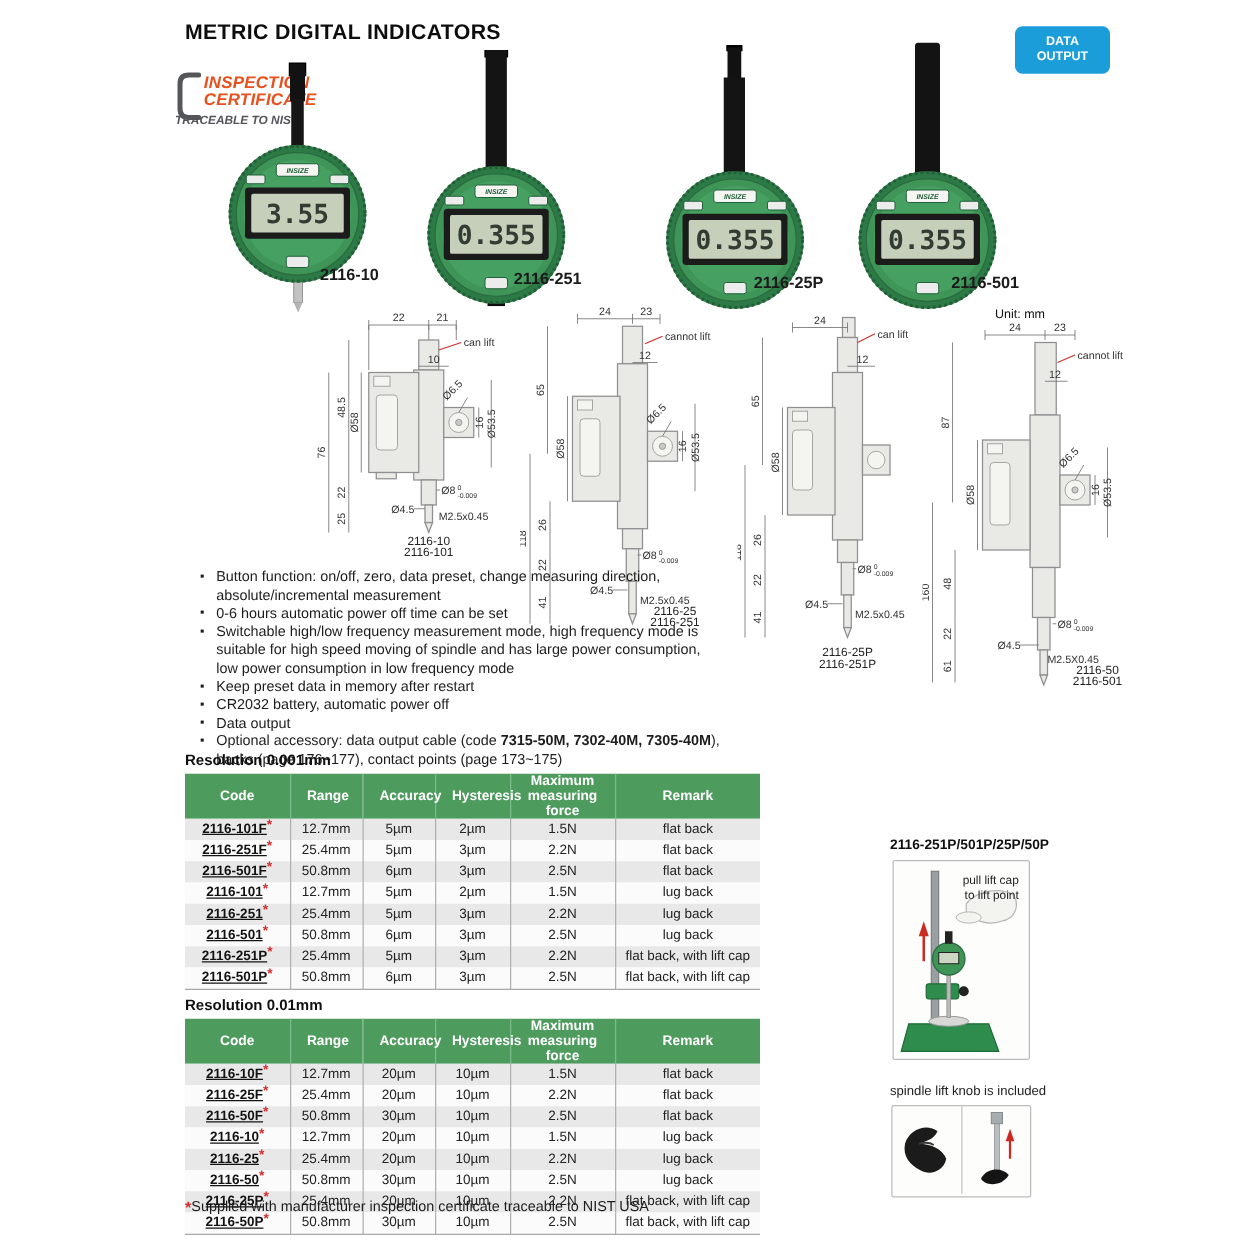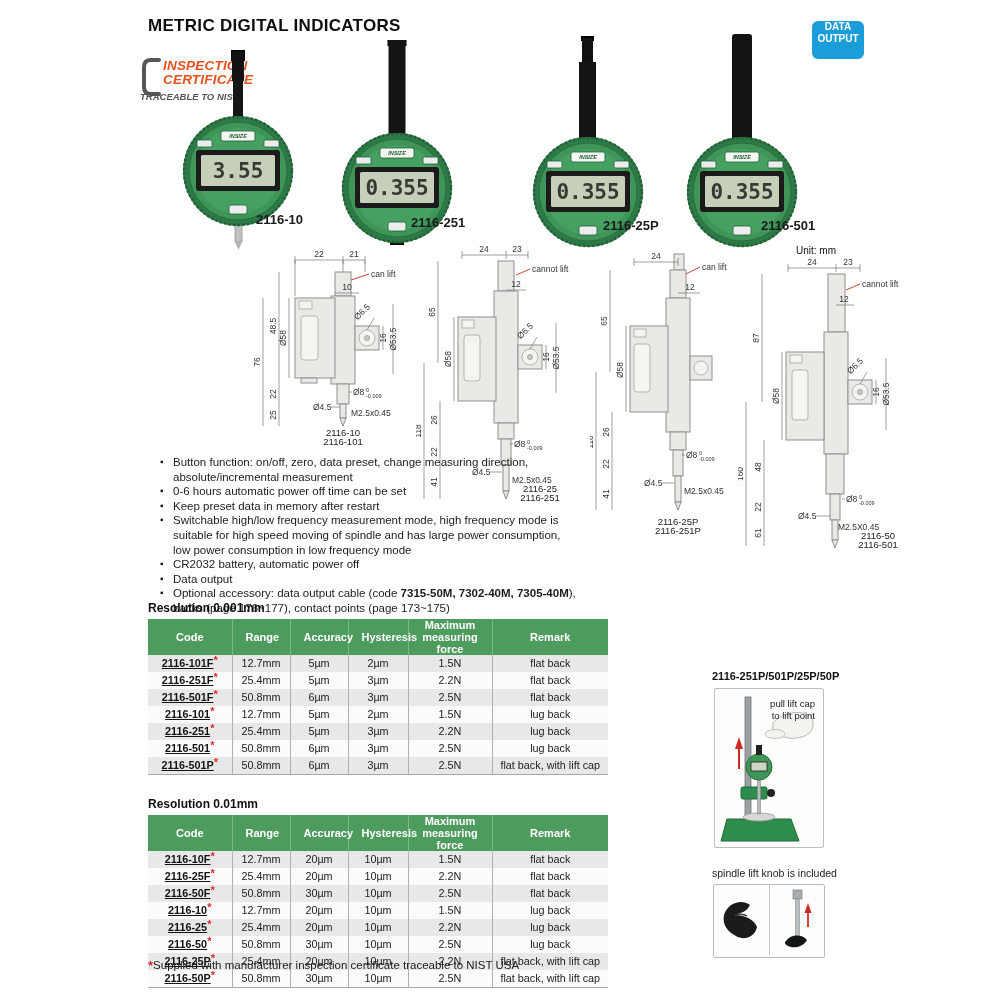--- a/index.html
+++ b/index.html
@@ -1,23 +1,23 @@
 <!DOCTYPE html>
 <html><head>
 <meta charset="utf-8">
 <style>
   html,body{margin:0;padding:0;background:#fff;}
   #page{position:relative;width:1000px;height:1000px;background:#ffffff;overflow:hidden;
         font-family:"Liberation Sans",sans-serif;color:#111;}
   .abs{position:absolute;}
   
   .title{left:148px;top:16px;font-size:17px;font-weight:bold;letter-spacing:.3px;color:#0d0d0d;}
-  .badge{left:812px;top:21px;width:52px;height:38px;background:#1b9dd9;border-radius:6px;
+  .badge{left:812px;top:21px;width:76px;height:38px;background:#1b9dd9;border-radius:6px;
          color:#fff;font-size:10px;font-weight:bold;text-align:center;line-height:12px;
-         display:flex;flex-direction:column;justify-content:flex-start;}
+         display:flex;flex-direction:column;justify-content:center;}
   
   .cert-line{font-style:italic;font-weight:bold;color:#e8501e;font-size:13.5px;line-height:13px;letter-spacing:.2px;}
   .cert-trace{font-style:italic;font-weight:bold;color:#55565a;font-size:9.5px;}
   
   .model-label{font-size:13px;font-weight:bold;color:#1a1a1a;}
   
   .draw text{font-family:"Liberation Sans",sans-serif;font-size:8.5px;fill:#333;}
   .draw .sm{font-size:5.5px;}
   .draw .mdl{font-size:9.5px;fill:#222;}
   .draw .unit{font-size:10px;fill:#111;}
@@ -326,22 +326,22 @@
     <text x="60" y="279">Ø4.5</text>
     <line class="dl" x1="78" y1="276" x2="93" y2="276"></line>
     <text x="100" y="290">M2.5X0.45</text>
     <text class="mdl" x="140" y="299" text-anchor="middle">2116-50</text>
     <text class="mdl" x="140" y="308" text-anchor="middle">2116-501</text>
   </svg>
 
   <ul class="abs features">
     <li>Button function: on/off, zero, data preset, change measuring direction, absolute/incremental measurement</li>
     <li>0-6 hours automatic power off time can be set</li>
+    <li>Switchable high/low frequency measurement mode, high frequency mode is suitable for high speed moving of spindle and has large power consumption, low power consumption in low frequency mode</li>
     <li>Keep preset data in memory after restart</li>
-    <li>Switchable high/low frequency measurement mode, high frequency mode is suitable for high speed moving of spindle and has large power consumption, low power consumption in low frequency mode</li>
     <li>CR2032 battery, automatic power off</li>
     <li>Data output</li>
     <li><span>Optional accessory: data output cable (code </span><span class="bold">7315-50M, 7302-40M, 7305-40M</span><span>), backs (page 176~177), contact points (page 173~175)</span></li>
   </ul>
 
   <div class="abs tbl-heading" style="left:148px;top:601px">Resolution 0.001mm</div>
   <table class="spec-table" style="top:619px">
     <colgroup>
         <col style="width:84px">
         <col style="width:58px">
@@ -401,20 +401,28 @@
           <td>2.2N</td>
           <td>lug back</td>
         </tr>
         <tr>
           <td><span class="code-text">2116-501</span><span class="star">*</span></td>
           <td>50.8mm</td>
           <td>6µm</td>
           <td>3µm</td>
           <td>2.5N</td>
           <td>lug back</td>
+        </tr>
+        <tr>
+          <td><span class="code-text">2116-251P</span><span class="star">*</span></td>
+          <td>25.4mm</td>
+          <td>5µm</td>
+          <td>3µm</td>
+          <td>2.2N</td>
+          <td>flat back, with lift cap</td>
         </tr>
         <tr>
           <td><span class="code-text">2116-501P</span><span class="star">*</span></td>
           <td>50.8mm</td>
           <td>6µm</td>
           <td>3µm</td>
           <td>2.5N</td>
           <td>flat back, with lift cap</td>
         </tr>
       </tbody>

